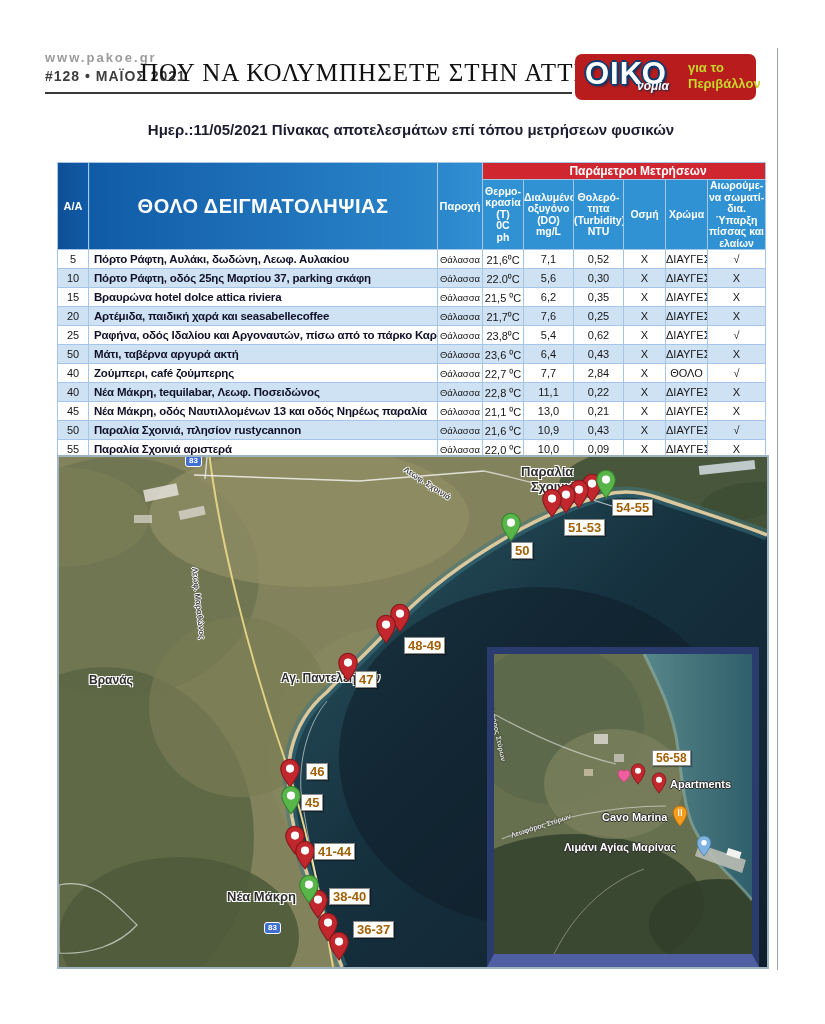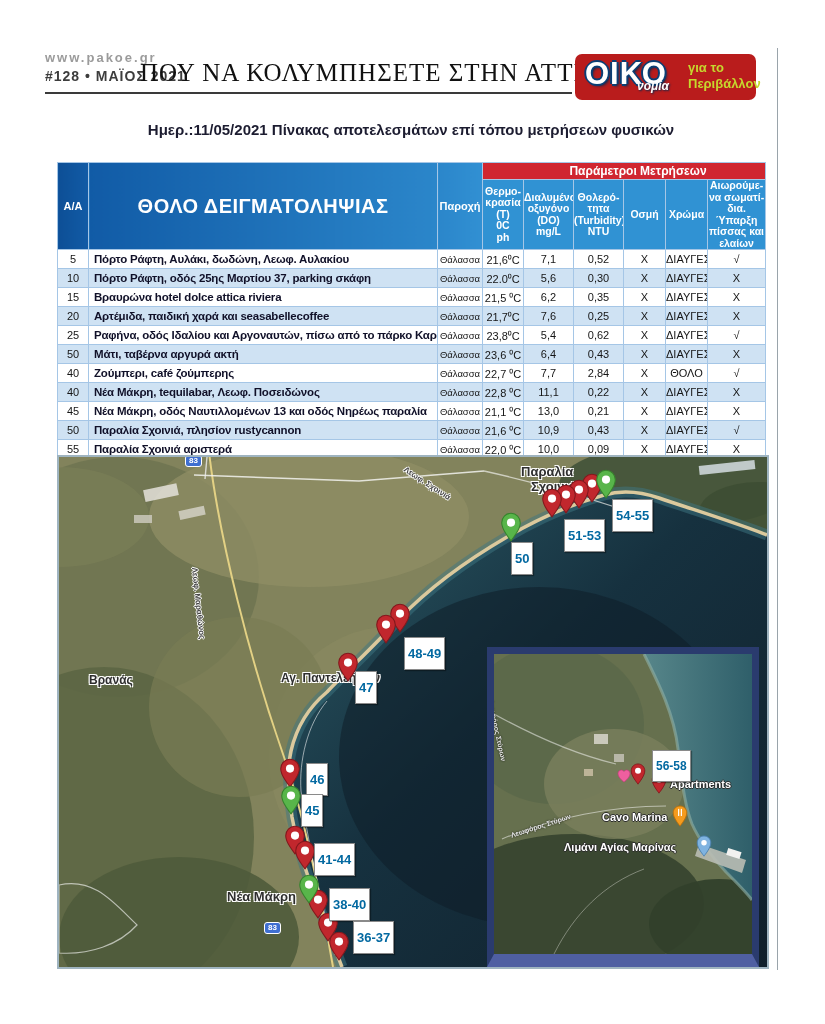--- a/index.html
+++ b/index.html
@@ -49,22 +49,22 @@
     text-shadow:-1px 0 #fff,1px 0 #fff,0 -1px #fff,0 1px #fff;}
   .badge{position:absolute;z-index:11;background:#3f6fd1;border:1px solid #fff;border-radius:3px;color:#fff;
     font-size:8px;font-weight:bold;padding:0 3px;line-height:10px;}
   .pin{position:absolute;z-index:20;width:22px;height:30px;}
   .pin svg{display:block;}
   .pin-red .pb{fill:#c1272d;stroke:#82181d;}
   .pin-green .pb{fill:#58b54a;stroke:#37822d;}
   .pin-orange .pb{fill:#f59b1e;stroke:#b86e0a;}
   .pin-blue .pb{fill:#7fb3e0;stroke:#4a7fae;}
   .pd{fill:#ffffff;}
-  .tag{position:absolute;z-index:30;background:#fff;border:1px solid #8a8a8a;color:#0369a1;font-weight:bold;
-    font-size:13px;line-height:15px;padding:8px 3px;box-shadow:1px 1px 1px rgba(0,0,0,.35);white-space:nowrap;}
+  .tag{position:absolute;z-index:30;background:#fff;border:1px solid #8a8a8a;color:#a16207;font-weight:bold;
+    font-size:13px;line-height:15px;padding:0 3px;box-shadow:1px 1px 1px rgba(0,0,0,.35);white-space:nowrap;}
 
   
   .inset{position:absolute;left:428px;top:190px;width:272px;height:320px;z-index:40;
     border:7px solid #2a3b6e;border-bottom:13px solid #4f5fa2;box-sizing:border-box;background:#66704e;}
   .inset-inner{position:absolute;left:0;top:0;width:258px;height:300px;overflow:hidden;}
   .geo-inv{position:absolute;font-weight:bold;color:#fff;z-index:12;white-space:nowrap;
     text-shadow:-1px 0 #2c2c2c,1px 0 #2c2c2c,0 -1px #2c2c2c,0 1px #2c2c2c;}
   .road-inv{position:absolute;font-size:7px;font-weight:bold;color:#e8e8e8;z-index:9;white-space:nowrap;
     text-shadow:0 0 2px #000;}
   .pin-s{width:16px;height:22px;}

